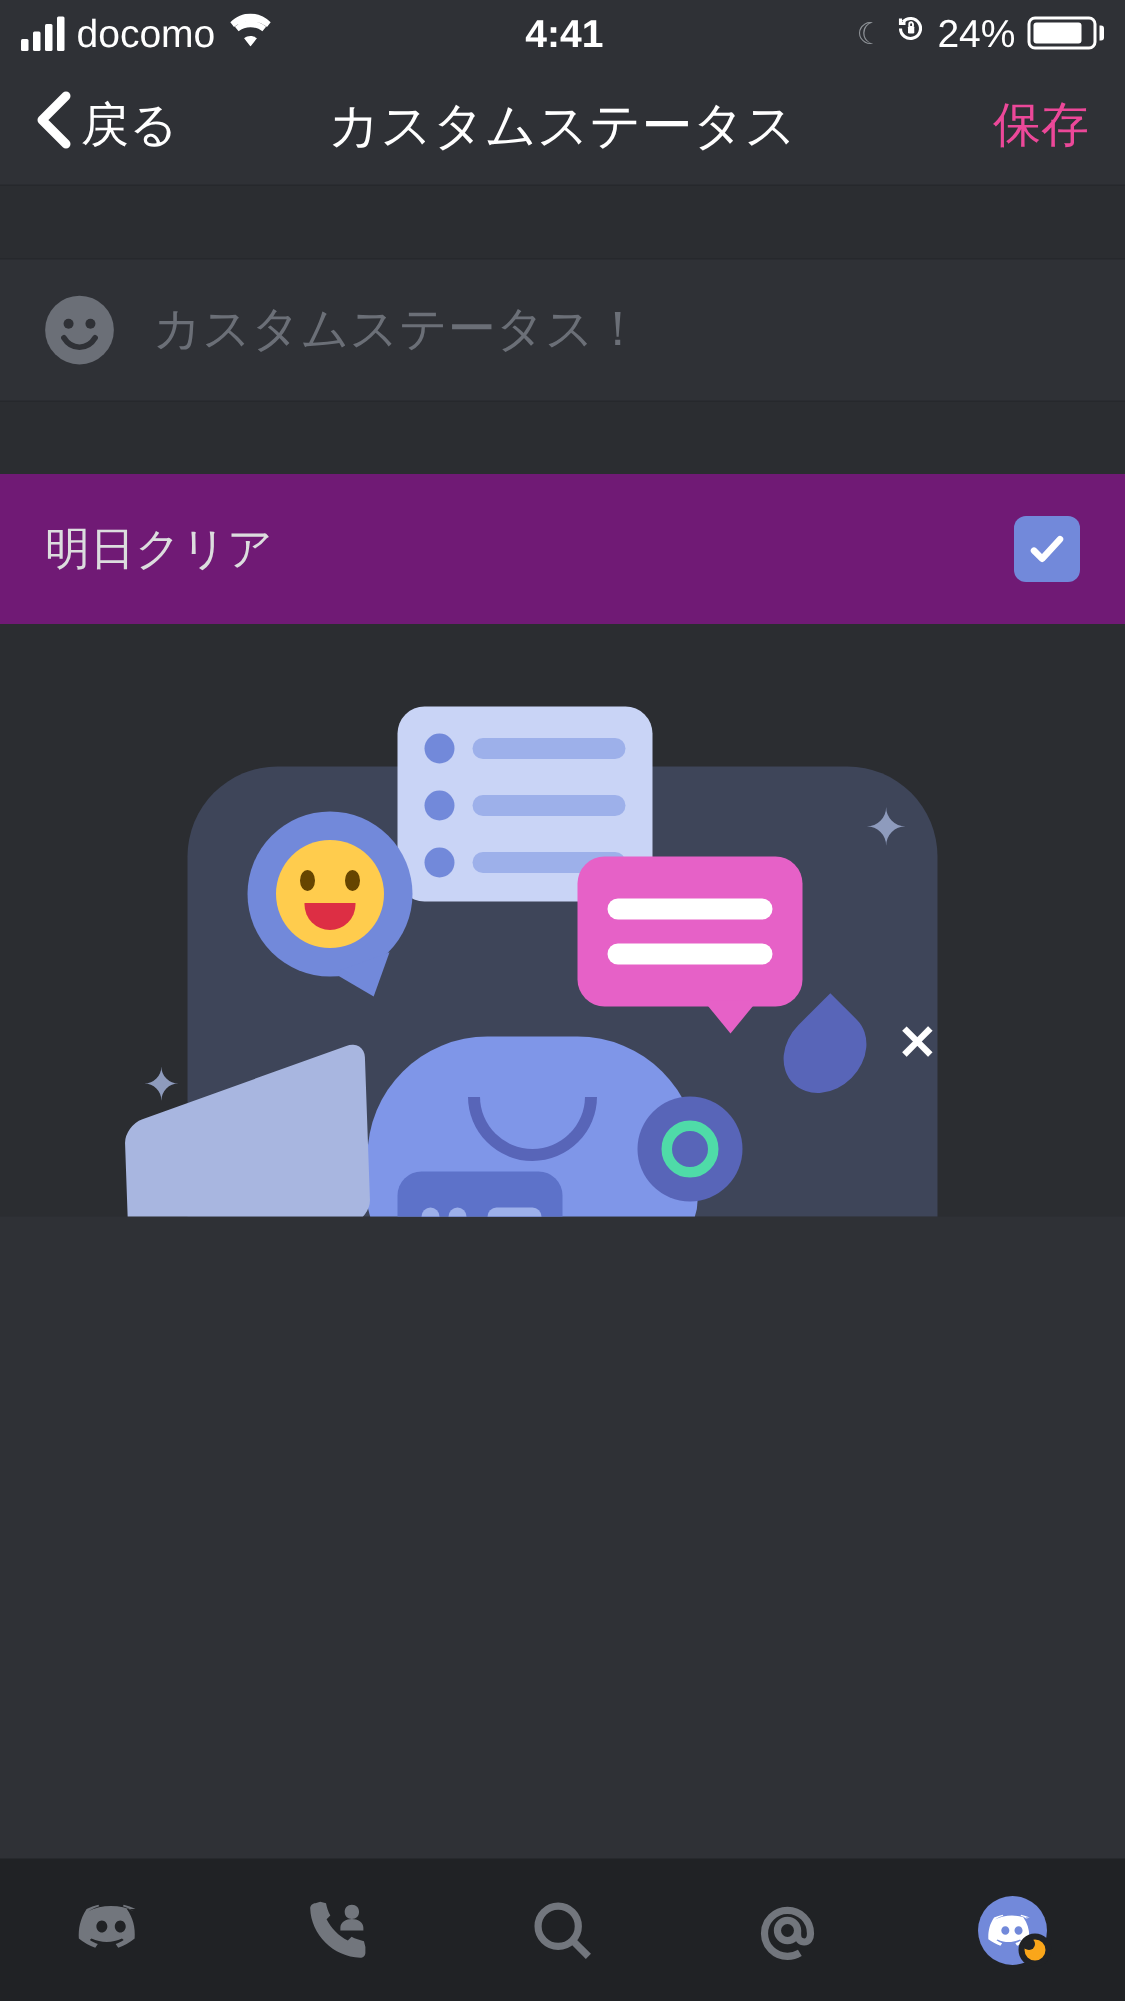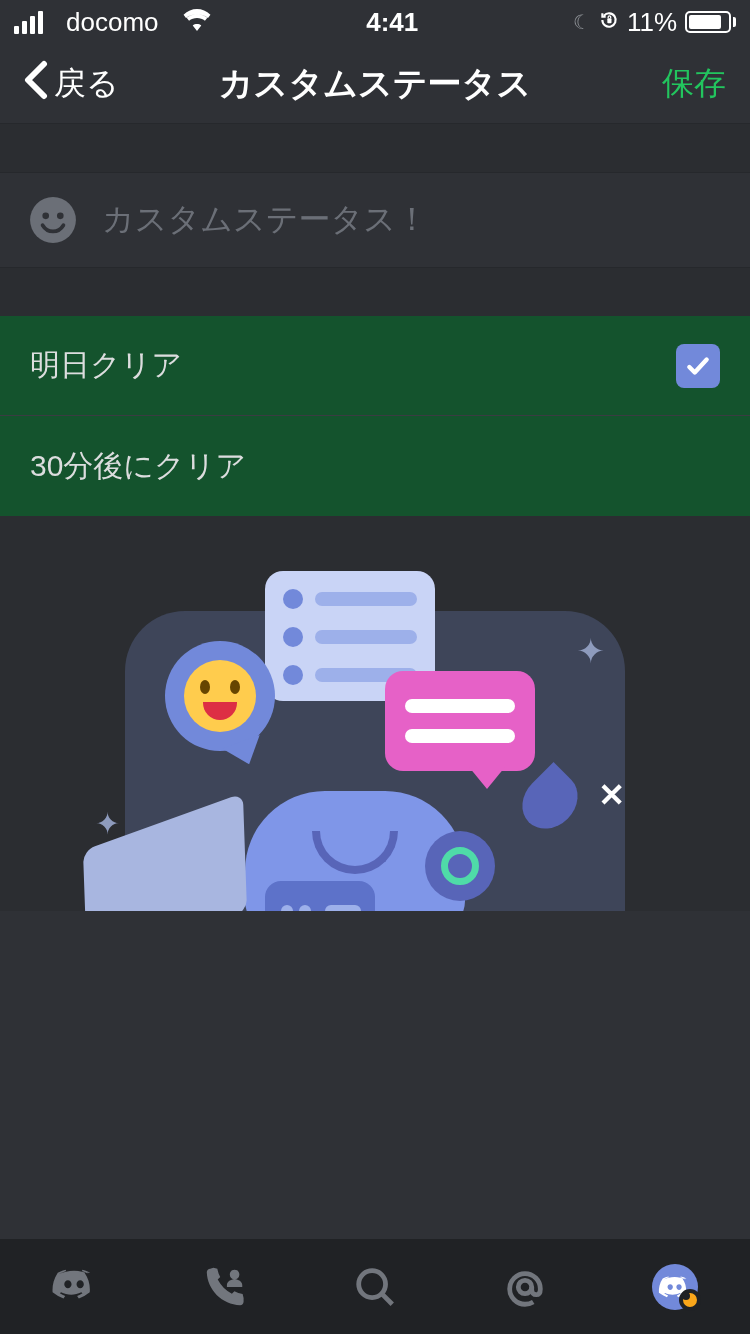--- a/index.html
+++ b/index.html
@@ -16,21 +16,21 @@
     height: 44px;
     display: flex;
     align-items: center;
     justify-content: space-between;
     padding: 0 14px;
     background: #2f3136;
     color: #fff;
     font-size: 26px;
     font-weight: 500;
   }
-  .status-left { display: flex; align-items: center; gap: 23px; }
+  .status-left { display: flex; align-items: center; gap: 8px; }
   .status-right { display: flex; align-items: center; gap: 8px; }
   .signal-bars { display: flex; align-items: flex-end; gap: 3px; }
   .signal-bars span { width: 5px; background: #fff; border-radius: 1px; }
   .signal-bars span:nth-child(1){height:8px;}
   .signal-bars span:nth-child(2){height:13px;}
   .signal-bars span:nth-child(3){height:18px;}
   .signal-bars span:nth-child(4){height:23px;}
   .wifi-icon svg { width: 30px; height: 22px; }
   .battery { display:flex; align-items:center; }
   .battery-body { width:46px; height:22px; border:2px solid #fff; border-radius:5px; position:relative; padding:2px; }
@@ -43,40 +43,40 @@
     height: 80px;
     background: #2f3136;
     display: flex;
     align-items: center;
     justify-content: space-between;
     padding: 0 24px;
     border-bottom: 1px solid #26282c;
   }
   .back-btn { display:flex; align-items:center; gap:6px; color:#fff; font-size:32px; }
   .back-chevron svg { width:24px; height:40px; }
-  .nav-title { color:#fff; font-size:34px; font-weight:700; position:absolute; left:50%; transform:translateX(-50%); }
-  .save-btn { color:#22c55e; font-size:32px; }
+  .nav-title { color:#fff; font-size:34px; font-weight:400; position:absolute; left:50%; transform:translateX(-50%); }
+  .save-btn { color:#ec4899; font-size:32px; }
 
   .spacer-dark { height:48px; background:#2b2d31; }
 
   .status-input-row {
     height:96px;
     background:#2f3136;
     display:flex;
     align-items:center;
     padding:0 28px;
     gap:24px;
     border-top:1px solid #26282c;
     border-bottom:1px solid #26282c;
   }
   .emoji-btn { width:50px; height:50px; }
   .emoji-btn svg { width:50px; height:50px; }
   .status-placeholder { color:#6b6f77; font-size:32px; }
 
-  .options-list { background:#14532d; }
+  .options-list { background:#701a75; }
   .option-row {
     height:100px;
     display:flex;
     align-items:center;
     justify-content:space-between;
     padding:0 30px;
     border-bottom:1px solid #3a3c42;
     font-size:30px;
     color:#dcddde;
   }
@@ -180,21 +180,21 @@
   <span style="font-weight:600;">4:41</span>
   <div class="status-right">
     <span class="moon-icon">☾</span>
     <span class="lock-icon">
       <svg width="20" height="20" viewBox="0 0 24 24" fill="none" stroke="#fff" stroke-width="2.5">
           <path d="M4 12a8 8 0 1 0 2-5.3M4 4v4h4"></path>
           <rect x="10" y="10" width="5" height="6" rx="1" fill="#fff" stroke="none"></rect>
           <path d="M11 10V8.5a1.5 1.5 0 0 1 3 0V10" stroke="#fff" stroke-width="1.5" fill="none"></path>
         </svg>
     </span>
-    <span>11%</span>
+    <span>24%</span>
     <div class="battery">
       <div class="battery-body">
           <div class="battery-fill"></div>
         </div>
       <div class="battery-tip"></div>
     </div>
   </div>
 </div>
 
 <div class="nav-header">
@@ -227,23 +227,20 @@
 <div class="spacer-dark"></div>
 
 <div class="options-list">
   <div class="option-row">
     <span>明日クリア</span>
     <div class="checkbox">
       <svg viewBox="0 0 24 24" fill="none" stroke="#fff" stroke-width="4" stroke-linecap="round" stroke-linejoin="round">
           <polyline points="4,13 9,18 20,6"></polyline>
         </svg>
     </div>
-  </div>
-  <div class="option-row">
-    <span>30分後にクリア</span>
   </div>
 </div>
 
 <div class="illustration-area">
   <div class="illus">
     <div class="bg-blob"></div>
     <div class="spark1">✦</div>
     <div class="card1">
         <div class="dot"></div>
         <div class="line"></div>

